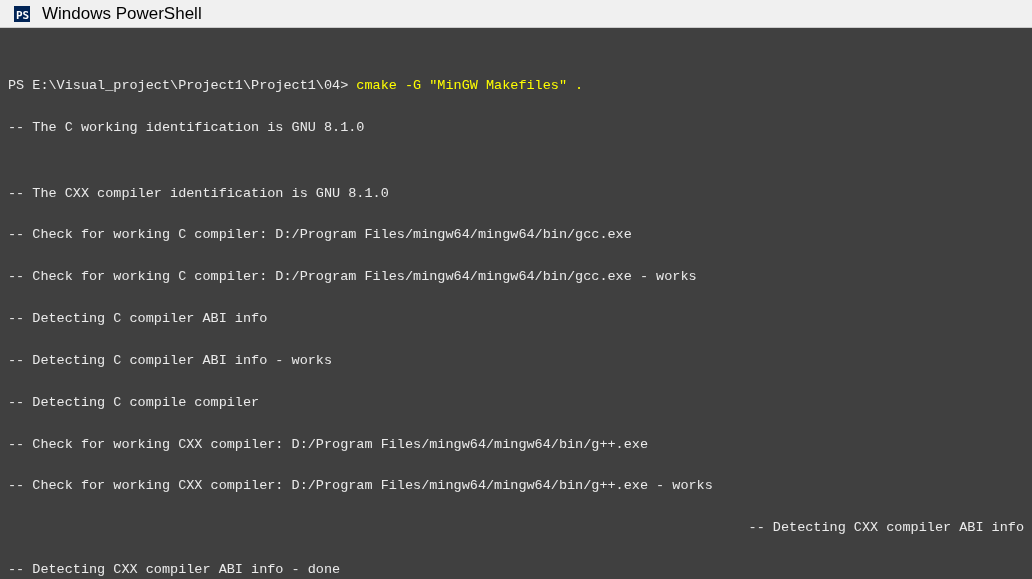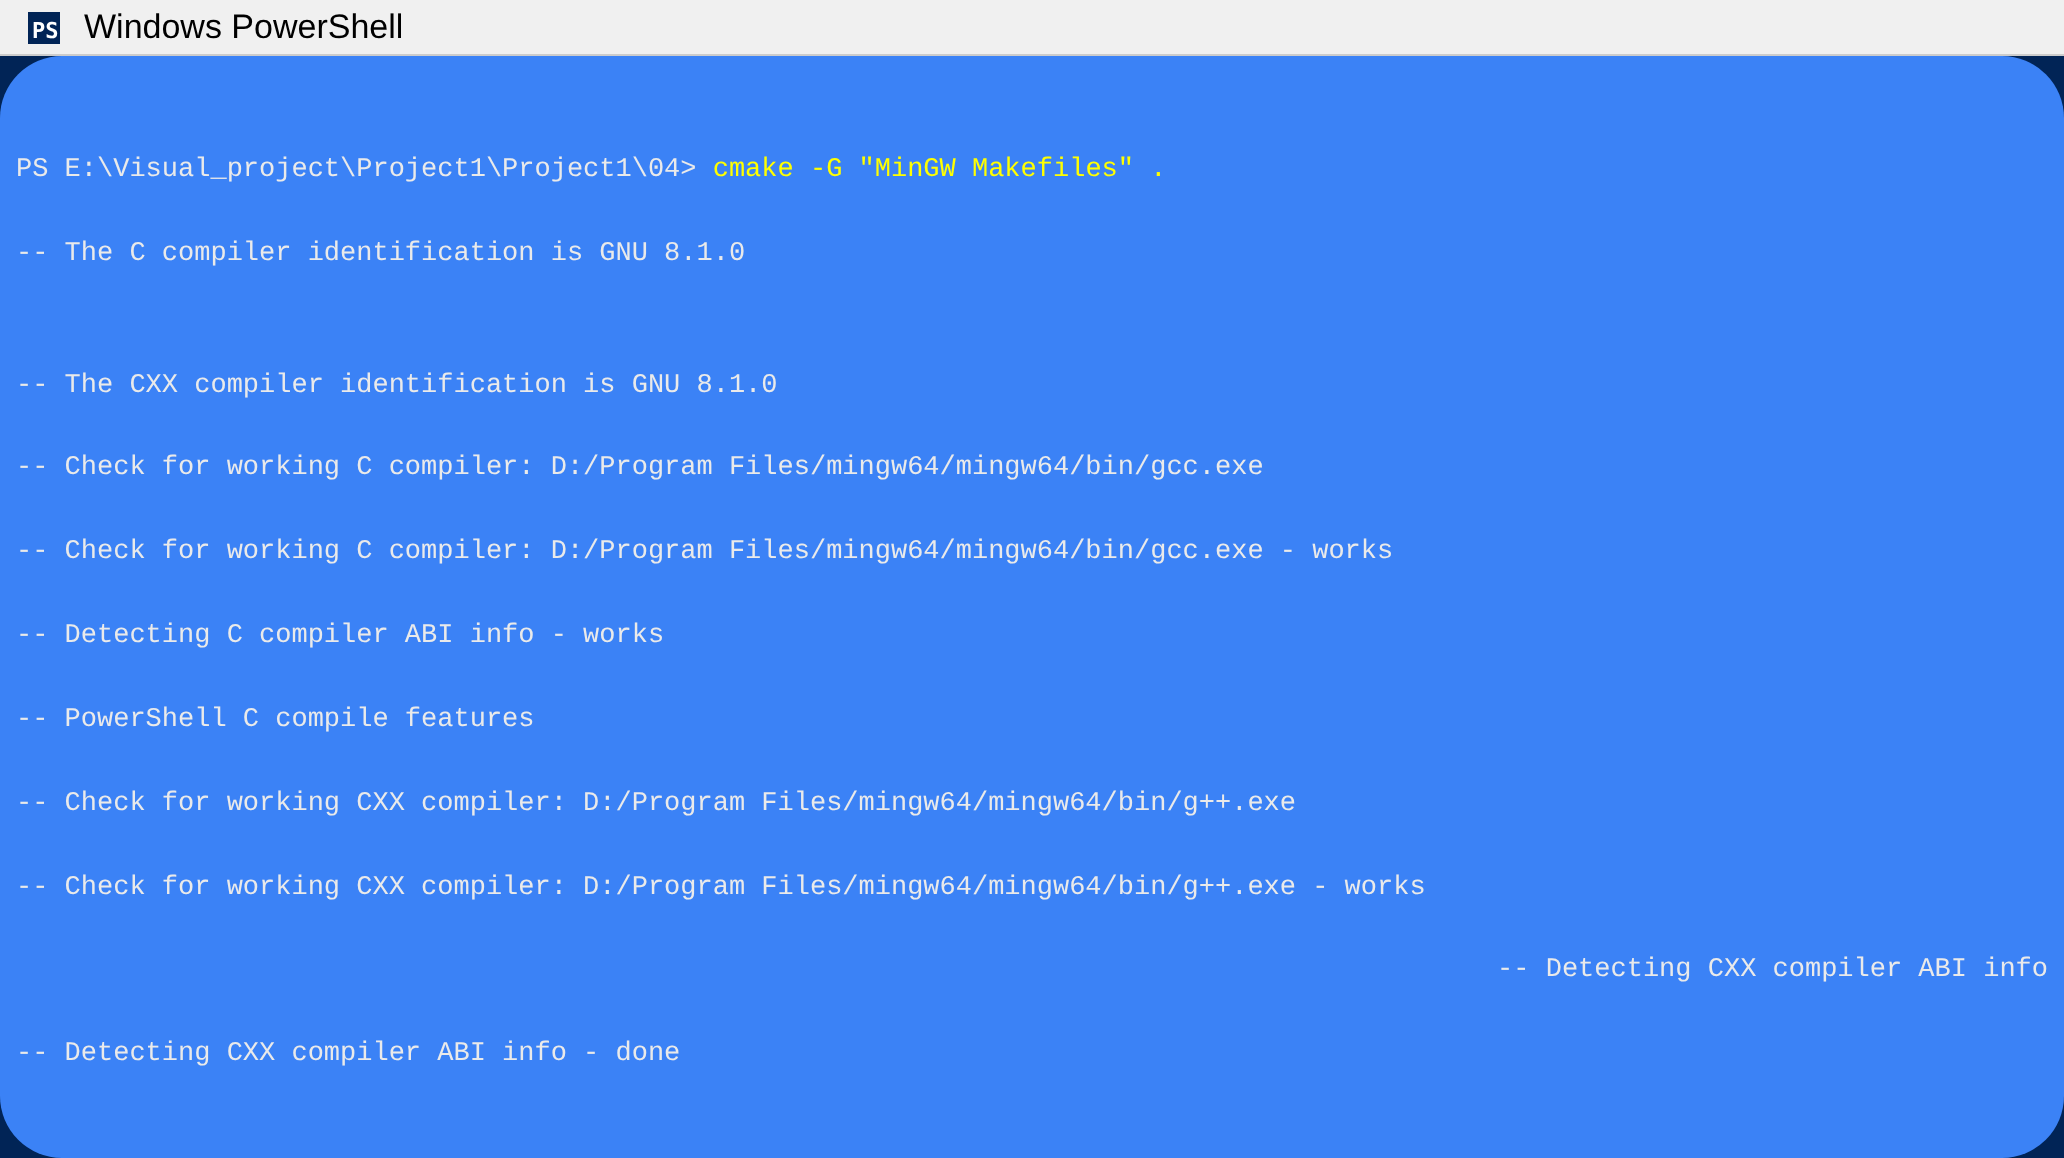--- a/index.html
+++ b/index.html
@@ -40,30 +40,29 @@
     }
 
     .titlebar-text {
       font-family: 'Segoe UI', Arial, sans-serif;
       font-size: 17px;
       color: #000;
       font-weight: normal;
     }
 
     .terminal-body {
-      background: #3b82f6;
+      background: #404040;
       color: #eaeaea;
       font-size: 13.5px;
       line-height: 1.55;
       padding: 6px 8px;
       width: 100%;
       height: calc(579px - 28px);
       overflow: hidden;
       white-space: pre;
-      border-radius: 31px;
     }
 
     .line {
       display: block;
     }
   </style>
 </head>
 <body>
 
 <div>
@@ -72,26 +71,27 @@
       <svg viewBox="0 0 16 16" xmlns="http://www.w3.org/2000/svg">
         <rect width="16" height="16" fill="#012456"></rect>
         <text x="2" y="13" font-size="11" fill="white" font-family="Consolas, monospace" font-weight="bold">PS</text>
       </svg>
     </div>
     <span class="titlebar-text">Windows PowerShell</span>
   </div>
 
   <div class="terminal-body" id="terminal-output" style="position: relative;">
   <span class="line"><span style="color: rgb(234, 234, 234);">PS E:\Visual_project\Project1\Project1\04&gt; </span><span style="color: rgb(255, 255, 0);">cmake -G "MinGW Makefiles" .</span></span>
-<span class="line" style="color: rgb(234, 234, 234);">-- The C compiler identification is GNU 8.1.0</span>
+<span class="line" style="color: rgb(234, 234, 234);">-- The C working identification is GNU 8.1.0</span>
 <span class="line" style="color: rgb(234, 234, 234); margin-top: 24px;">-- The CXX compiler identification is GNU 8.1.0</span>
 <span class="line" style="color: rgb(234, 234, 234);">-- Check for working C compiler: D:/Program Files/mingw64/mingw64/bin/gcc.exe</span>
 <span class="line" style="color: rgb(234, 234, 234);">-- Check for working C compiler: D:/Program Files/mingw64/mingw64/bin/gcc.exe - works</span>
+<span class="line" style="color: rgb(234, 234, 234);">-- Detecting C compiler ABI info</span>
 <span class="line" style="color: rgb(234, 234, 234);">-- Detecting C compiler ABI info - works</span>
-<span class="line" style="color: rgb(234, 234, 234);">-- PowerShell C compile features</span>
+<span class="line" style="color: rgb(234, 234, 234);">-- Detecting C compile compiler</span>
 <span class="line" style="color: rgb(234, 234, 234);">-- Check for working CXX compiler: D:/Program Files/mingw64/mingw64/bin/g++.exe</span>
 <span class="line" style="color: rgb(234, 234, 234);">-- Check for working CXX compiler: D:/Program Files/mingw64/mingw64/bin/g++.exe - works</span>
 <span class="line" style="color: rgb(234, 234, 234); text-align: right;">-- Detecting CXX compiler ABI info</span>
 <span class="line" style="color: rgb(234, 234, 234);">-- Detecting CXX compiler ABI info - done</span>
 
 
 
 
 
 

